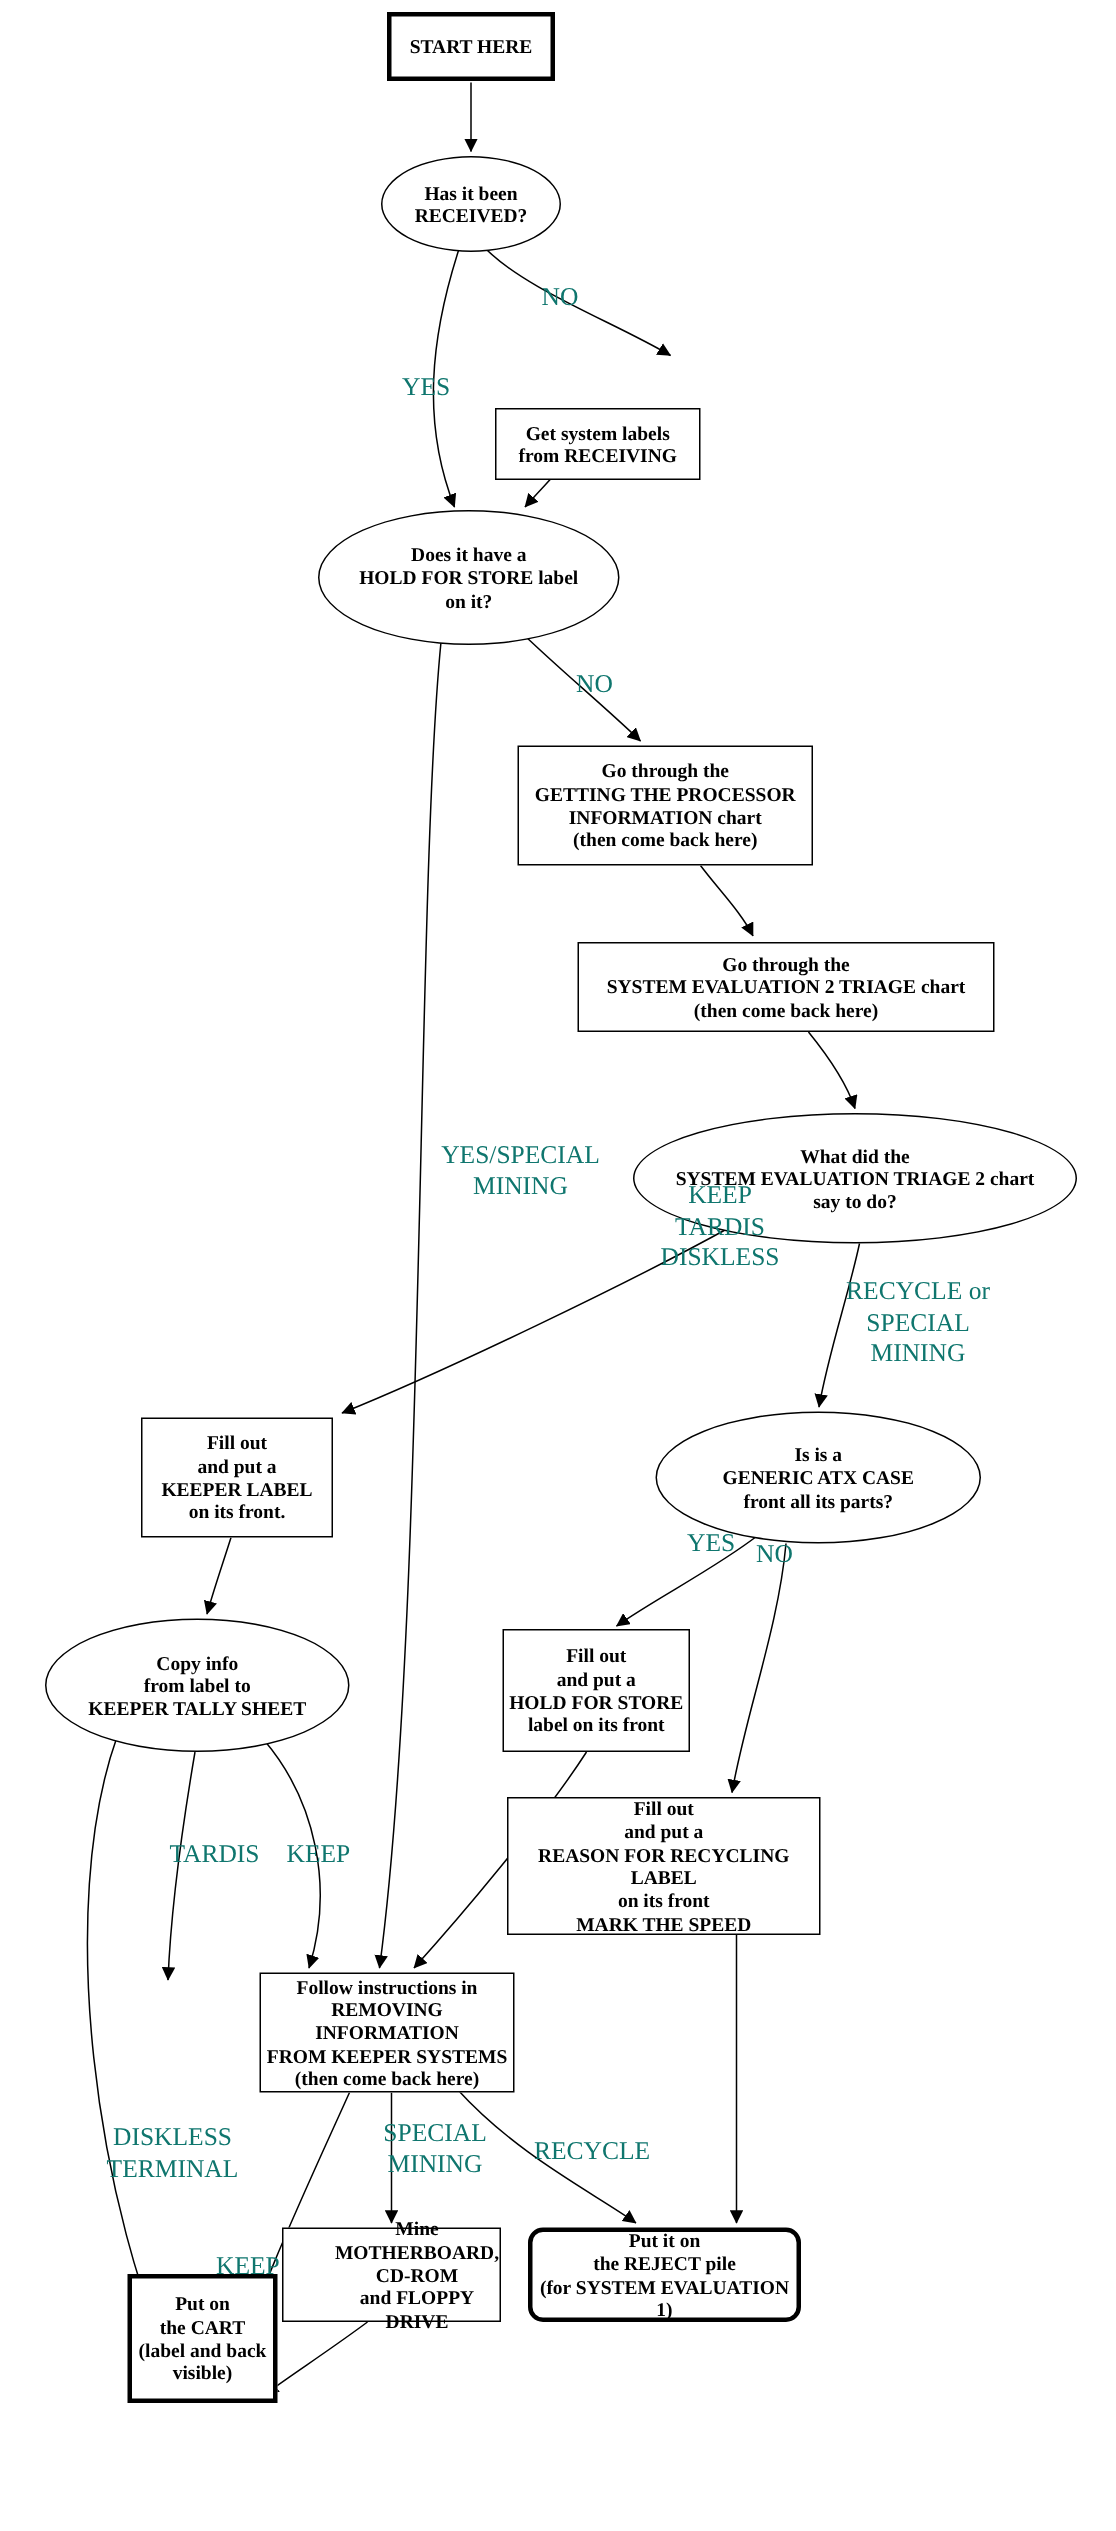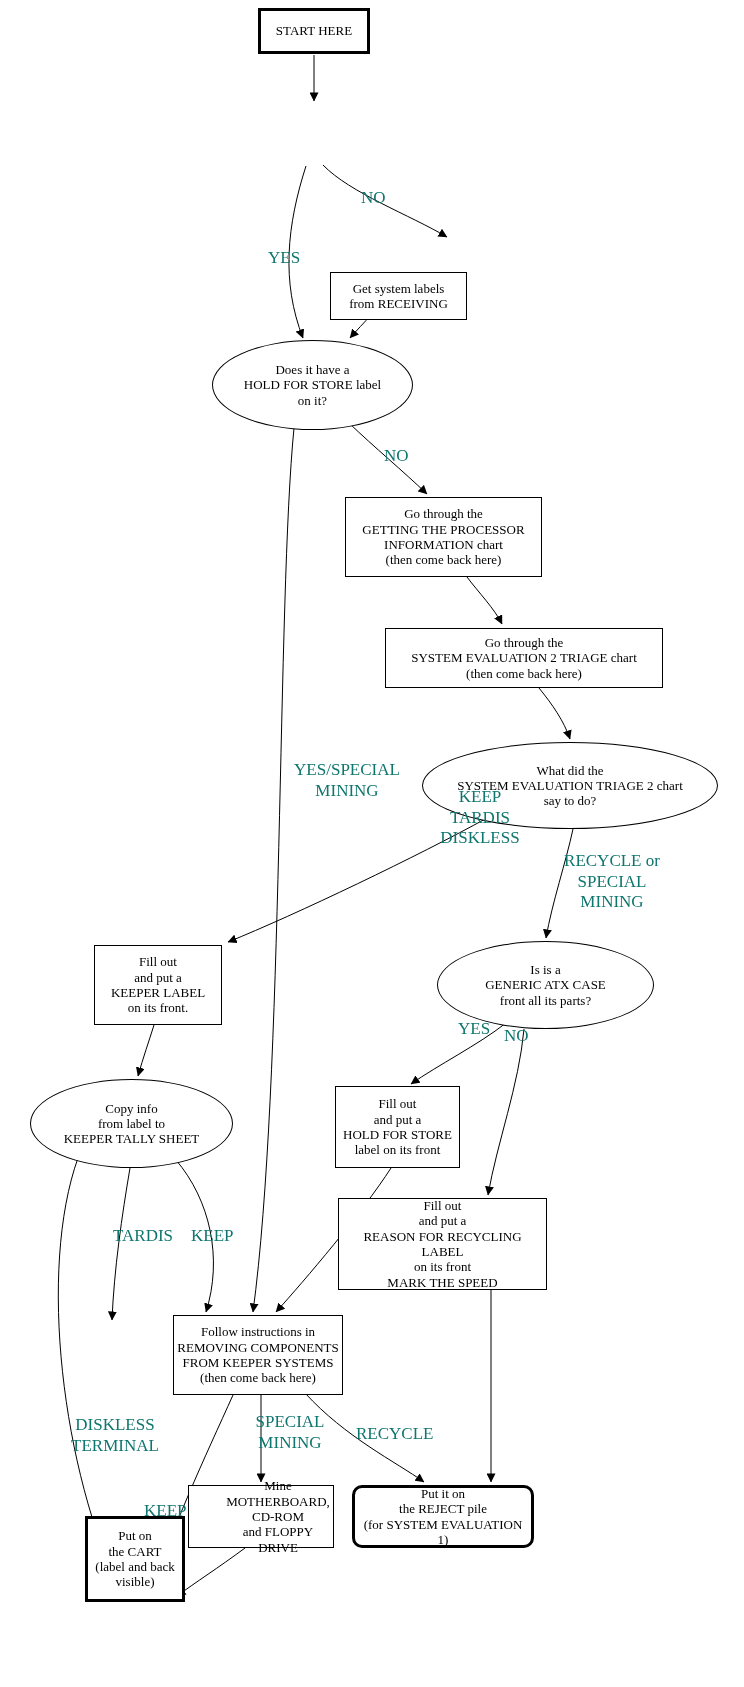--- a/index.html
+++ b/index.html
@@ -4,21 +4,21 @@
 <style>
   html,body{margin:0;padding:0;background:#ffffff;}
   .stage{
     position:relative;width:744px;height:1687px;background:#ffffff;
     font-family:"Liberation Serif", serif;color:#000;overflow:hidden;
   }
   svg.edges{position:absolute;left:0;top:0;}
   .node{
     position:absolute;display:flex;align-items:center;justify-content:center;
     text-align:center;white-space:pre-line;font-size:13px;line-height:1.18;
-    background:#ffffff;border:1px solid #000;box-sizing:border-box;padding:2px;
+    background:#ffffff;border:1px solid #000;box-sizing:border-box;padding:2px;font-weight:bold;
   }
   .ellipse{border-radius:50%;}
   .bold{border-width:3px;}
   .elabel{
     position:absolute;font-size:17px;line-height:1.22;text-align:center;
     white-space:pre-line;color:#0f766e;
   }
   path.edge{fill:none;stroke:#000;stroke-width:1;}
 </style>
 </head>
@@ -50,20 +50,22 @@
     <path class="edge" marker-end="url(#arrow)" d="M176,1160 C210,1200 223,1258 206,1312"></path>
     <path class="edge" marker-end="url(#arrow)" d="M78,1158 C38,1270 62,1470 122,1595"></path>
     <path class="edge" marker-end="url(#arrow)" d="M233,1395 C206,1455 168,1535 152,1595"></path>
     <path class="edge" marker-end="url(#arrow)" d="M261,1395 L261,1482"></path>
     <path class="edge" marker-end="url(#arrow)" d="M305,1393 C345,1437 396,1462 424,1482"></path>
     <path class="edge" marker-end="url(#arrow)" d="M491,1290 L491,1482"></path>
     <path class="edge" marker-end="url(#arrow)" d="M245,1548 C218,1568 196,1582 177,1596"></path>
   </svg>
 
   <div class="node bold" style="left:258px;top:8px;width:112px;height:46px;">START HERE</div>
+  <div class="node ellipse" style="left:254px;top:104px;width:120px;height:64px;">Has it been
+RECEIVED?</div>
   <div class="node" style="left:330px;top:240px;width:137px;height:48px;margin-top:32px;">Get system labels
 from RECEIVING</div>
   <div class="node ellipse" style="left:212px;top:340px;width:201px;height:90px;">Does it have a
 HOLD FOR STORE label
 on it?</div>
   <div class="node" style="left:345px;top:497px;width:197px;height:80px;">Go through the
 GETTING THE PROCESSOR
 INFORMATION chart
 (then come back here)</div>
   <div class="node" style="left:385px;top:628px;width:278px;height:60px;">Go through the
@@ -85,21 +87,21 @@
   <div class="node" style="left:335px;top:1086px;width:125px;height:82px;">Fill out
 and put a
 HOLD FOR STORE
 label on its front</div>
   <div class="node" style="left:338px;top:1198px;width:209px;height:92px;">Fill out
 and put a
 REASON FOR RECYCLING LABEL
 on its front
 MARK THE SPEED</div>
   <div class="node" style="left:173px;top:1315px;width:170px;height:80px;">Follow instructions in
-REMOVING COMPONENTS
+REMOVING INFORMATION
 FROM KEEPER SYSTEMS
 (then come back here)</div>
   <div class="node" style="left:188px;top:1485px;width:146px;height:63px;padding-left:36px;">Mine MOTHERBOARD,
 CD-ROM
 and FLOPPY DRIVE</div>
   <div class="node bold" style="left:352px;top:1485px;width:182px;height:63px;border-radius:10px;">Put it on
 the REJECT pile
 (for SYSTEM EVALUATION 1)</div>
   <div class="node bold" style="left:85px;top:1516px;width:100px;height:86px;text-align:center;">Put on
 the CART

